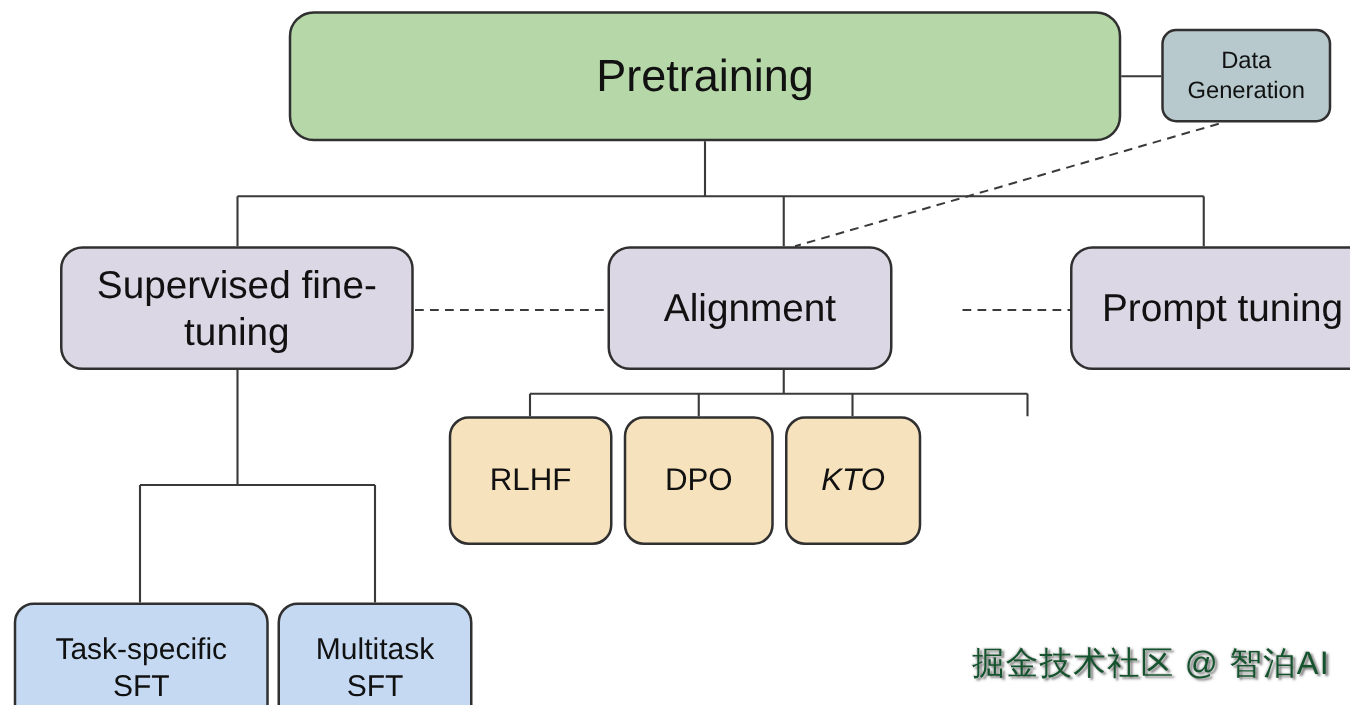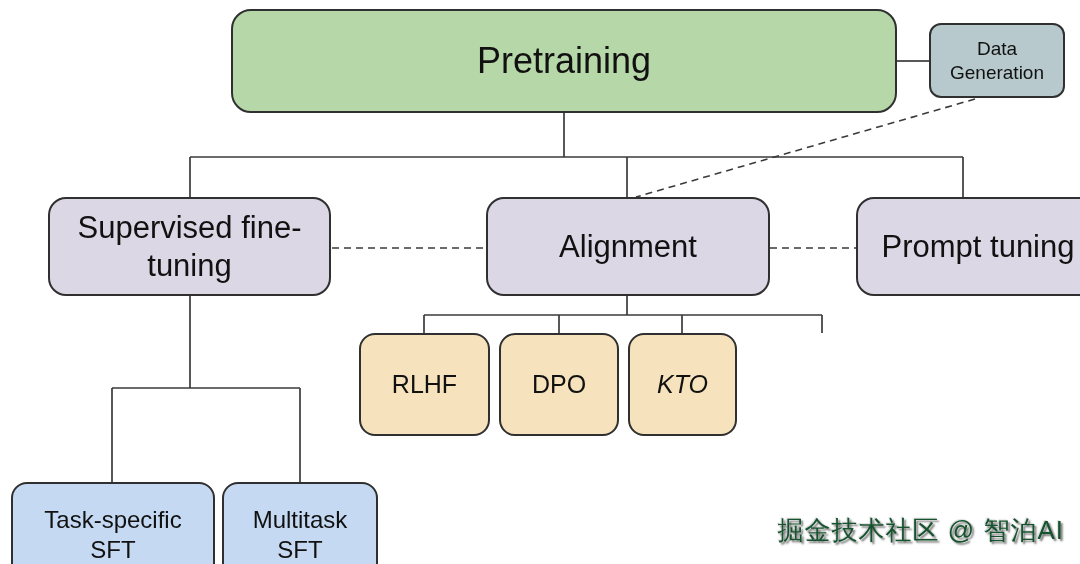--- a/index.html
+++ b/index.html
@@ -47,21 +47,21 @@
     padding: 0 8px;
   }
   .stage {
     top: 197px; height: 99px;
     background: #dcd7e5;
     border-radius: 18px;
     font-size: 31px;
     padding: 0 10px;
   }
   .node-supervised { left: 48px;  width: 283px; }
-  .node-alignment  { left: 486px; width: 284px; }
+  .node-alignment  { left: 486px; width: 228px; }
   .node-prompt     { left: 856px; width: 244px; }
   .method {
     top: 333px; height: 103px;
     background: #f6e2bd;
     border-radius: 16px;
     font-size: 25px;
   }
   .node-rlhf     { left: 359px; width: 131px; }
   .node-dpo      { left: 499px; width: 120px; }
   .node-kto      { left: 628px; width: 109px; font-style: italic; }

